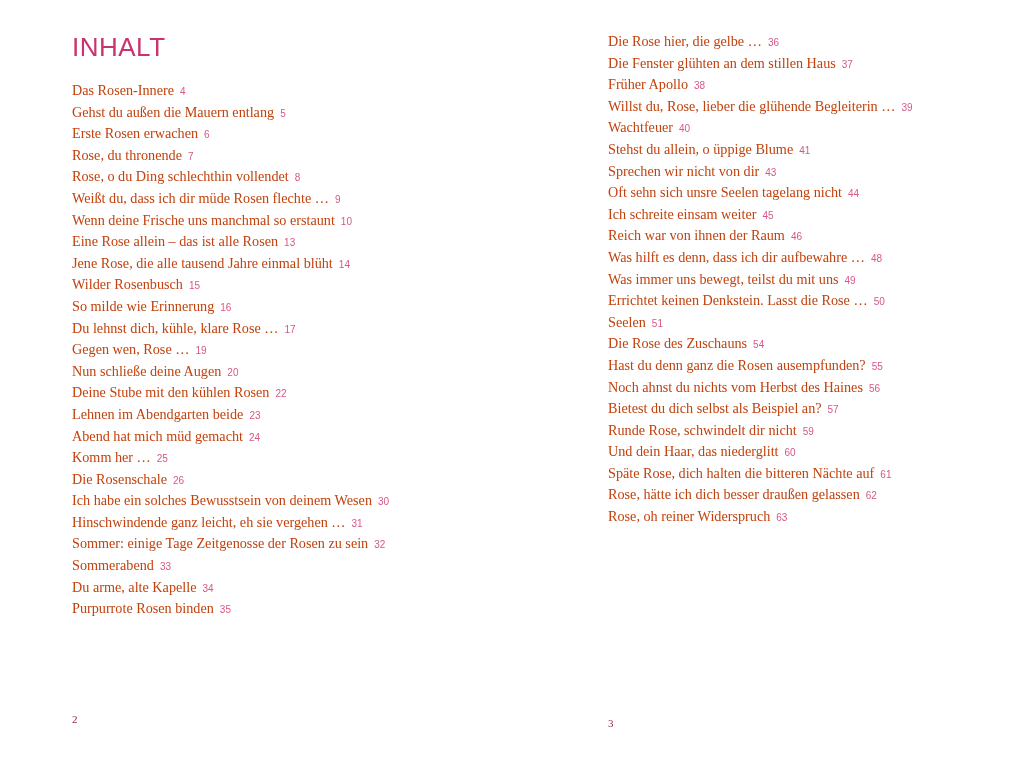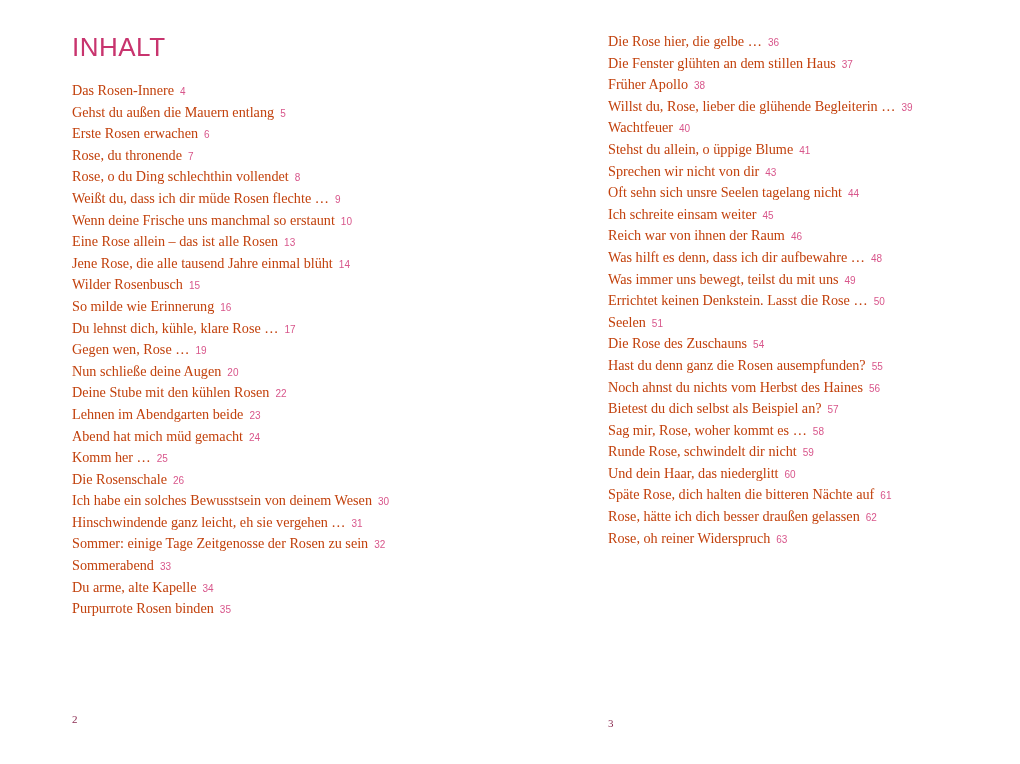--- a/index.html
+++ b/index.html
@@ -68,21 +68,20 @@
       <li class="toc-item"><span class="toc-label">Ich schreite einsam weiter</span><span class="toc-page">45</span></li>
       <li class="toc-item"><span class="toc-label">Reich war von ihnen der Raum</span><span class="toc-page">46</span></li>
       <li class="toc-item"><span class="toc-label">Was hilft es denn, dass ich dir aufbewahre …</span><span class="toc-page">48</span></li>
       <li class="toc-item"><span class="toc-label">Was immer uns bewegt, teilst du mit uns</span><span class="toc-page">49</span></li>
       <li class="toc-item"><span class="toc-label">Errichtet keinen Denkstein. Lasst die Rose …</span><span class="toc-page">50</span></li>
       <li class="toc-item"><span class="toc-label">Seelen</span><span class="toc-page">51</span></li>
       <li class="toc-item"><span class="toc-label">Die Rose des Zuschauns</span><span class="toc-page">54</span></li>
       <li class="toc-item"><span class="toc-label">Hast du denn ganz die Rosen ausempfunden?</span><span class="toc-page">55</span></li>
       <li class="toc-item"><span class="toc-label">Noch ahnst du nichts vom Herbst des Haines</span><span class="toc-page">56</span></li>
       <li class="toc-item"><span class="toc-label">Bietest du dich selbst als Beispiel an?</span><span class="toc-page">57</span></li>
-      <li class="toc-item"><span class="toc-label">Sag mir, Rose, woher kommt es …</span><span class="toc-page">58</span></li>
       <li class="toc-item"><span class="toc-label">Runde Rose, schwindelt dir nicht</span><span class="toc-page">59</span></li>
       <li class="toc-item"><span class="toc-label">Und dein Haar, das niederglitt</span><span class="toc-page">60</span></li>
       <li class="toc-item"><span class="toc-label">Späte Rose, dich halten die bitteren Nächte auf</span><span class="toc-page">61</span></li>
       <li class="toc-item"><span class="toc-label">Rose, hätte ich dich besser draußen gelassen</span><span class="toc-page">62</span></li>
       <li class="toc-item"><span class="toc-label">Rose, oh reiner Widerspruch</span><span class="toc-page">63</span></li>
     </ul>
   <div class="folio folio-right">3</div>
 </div>
 
 </body></html>

